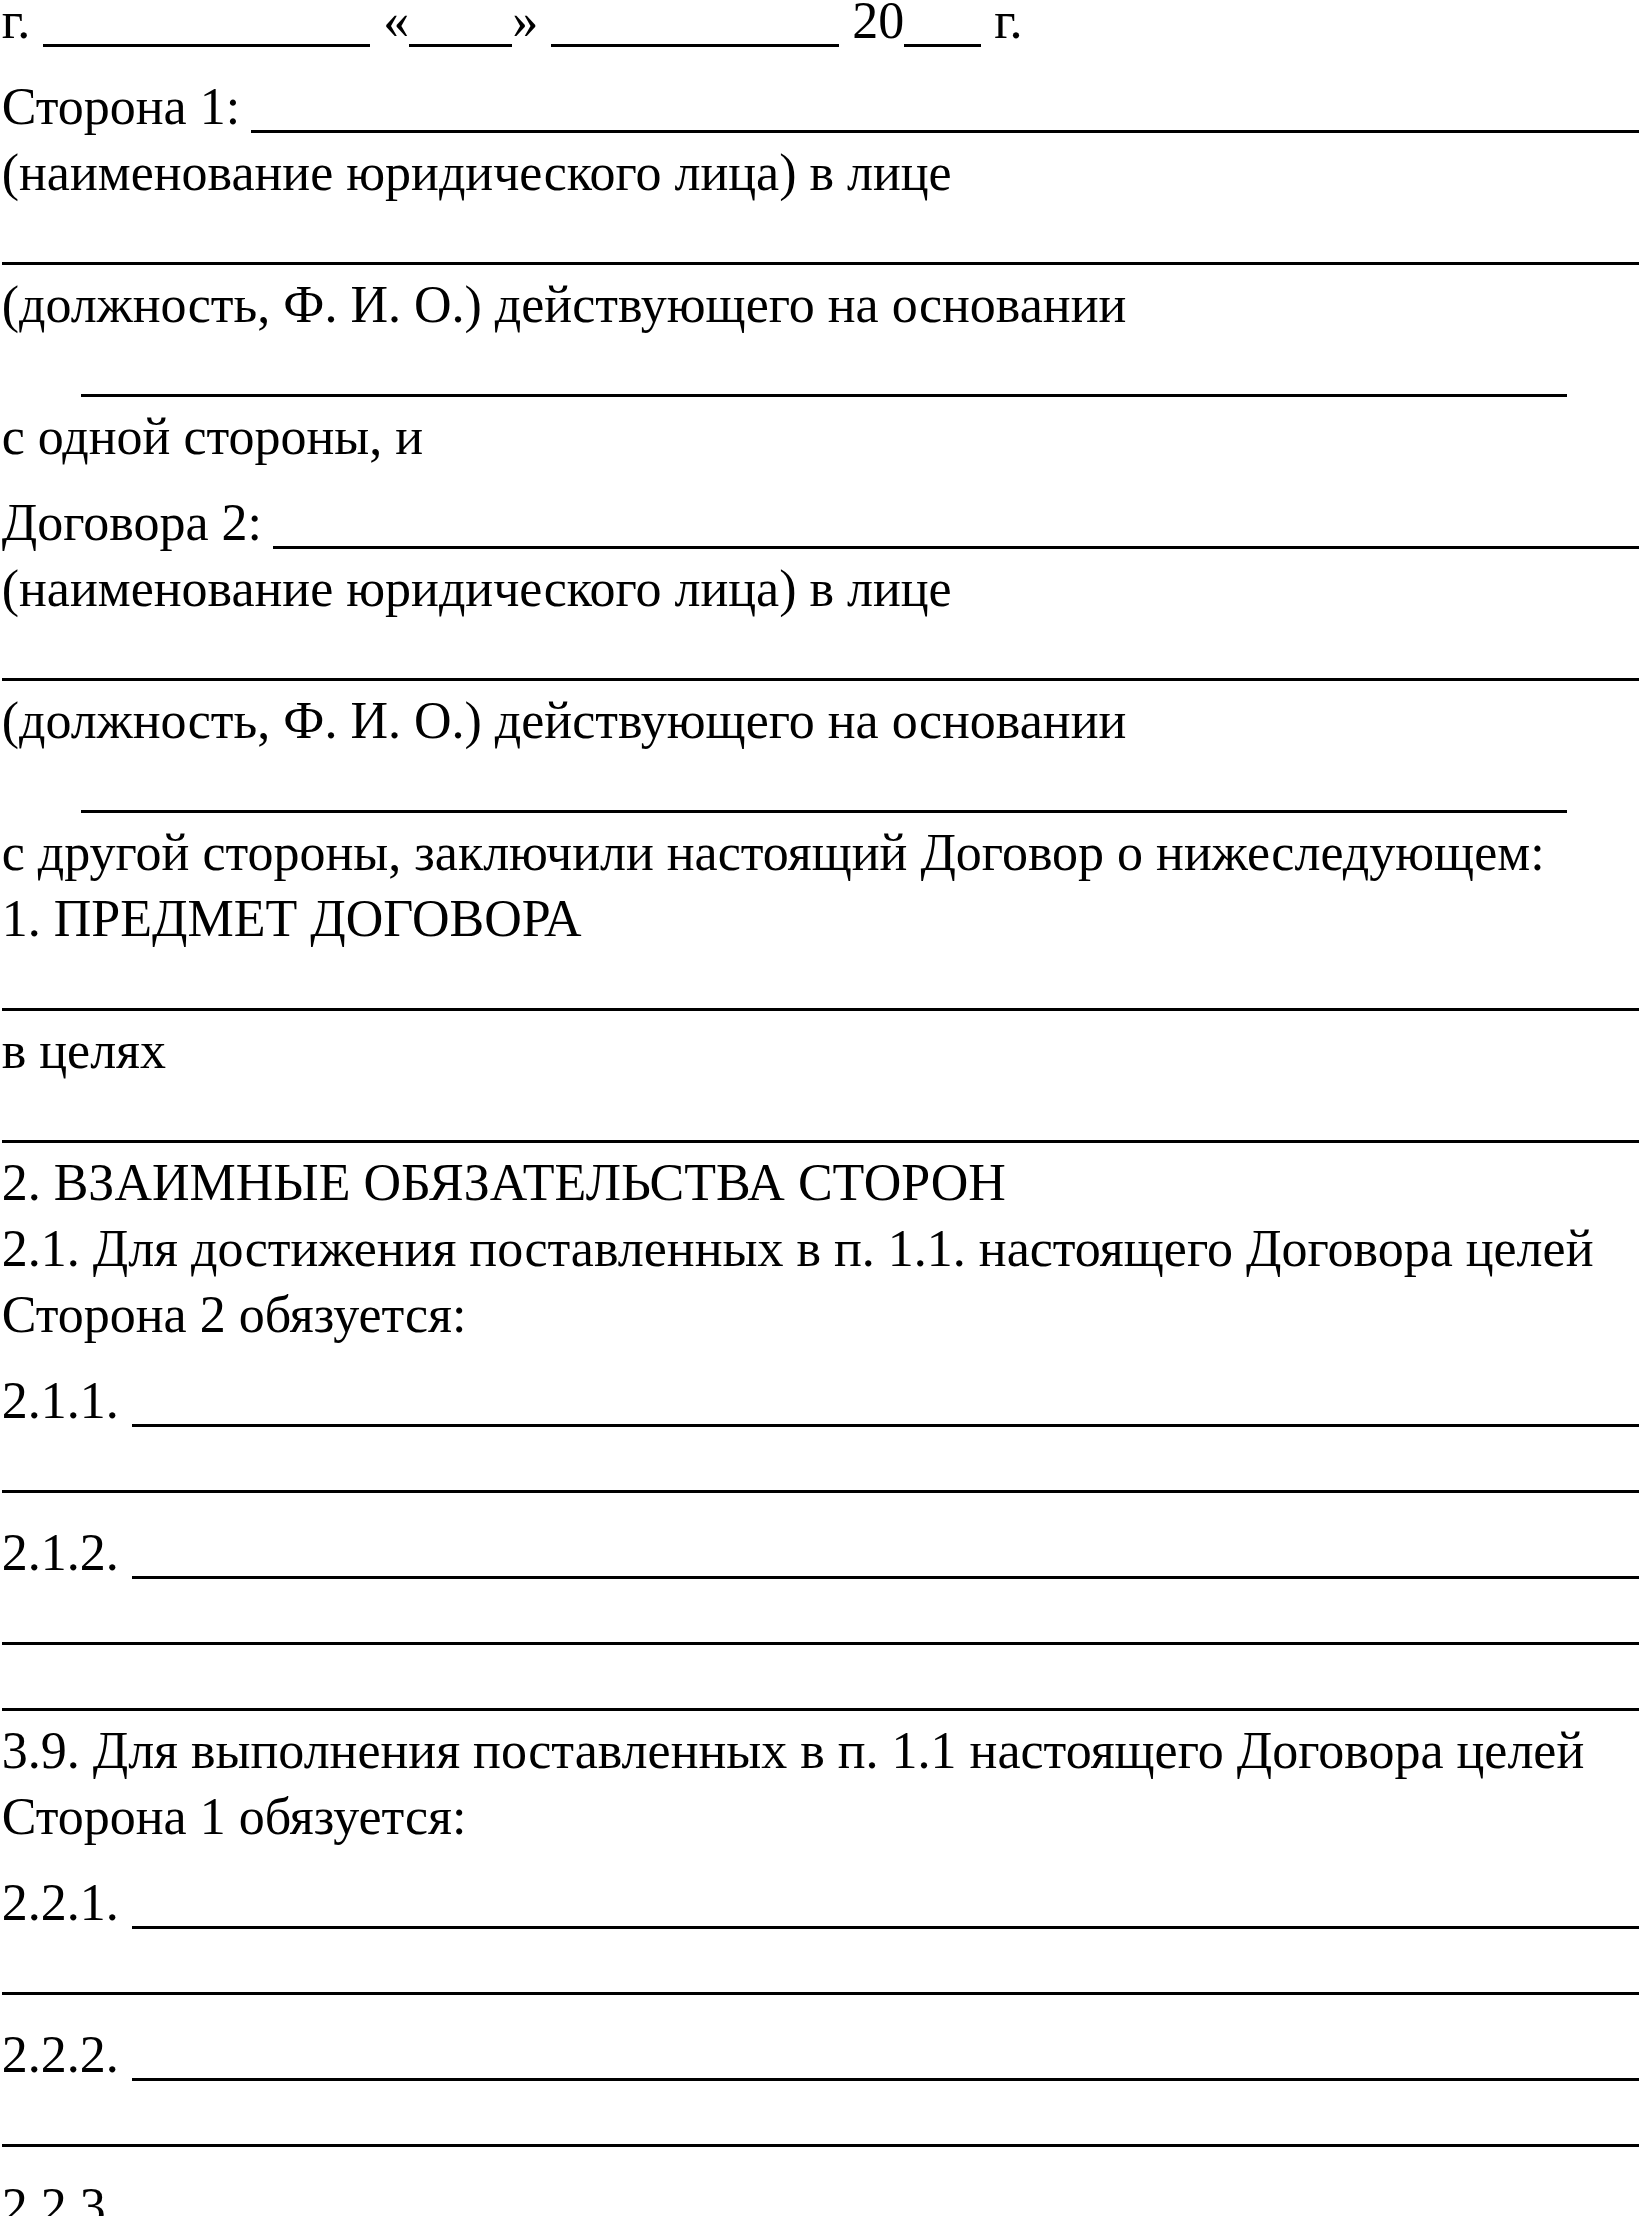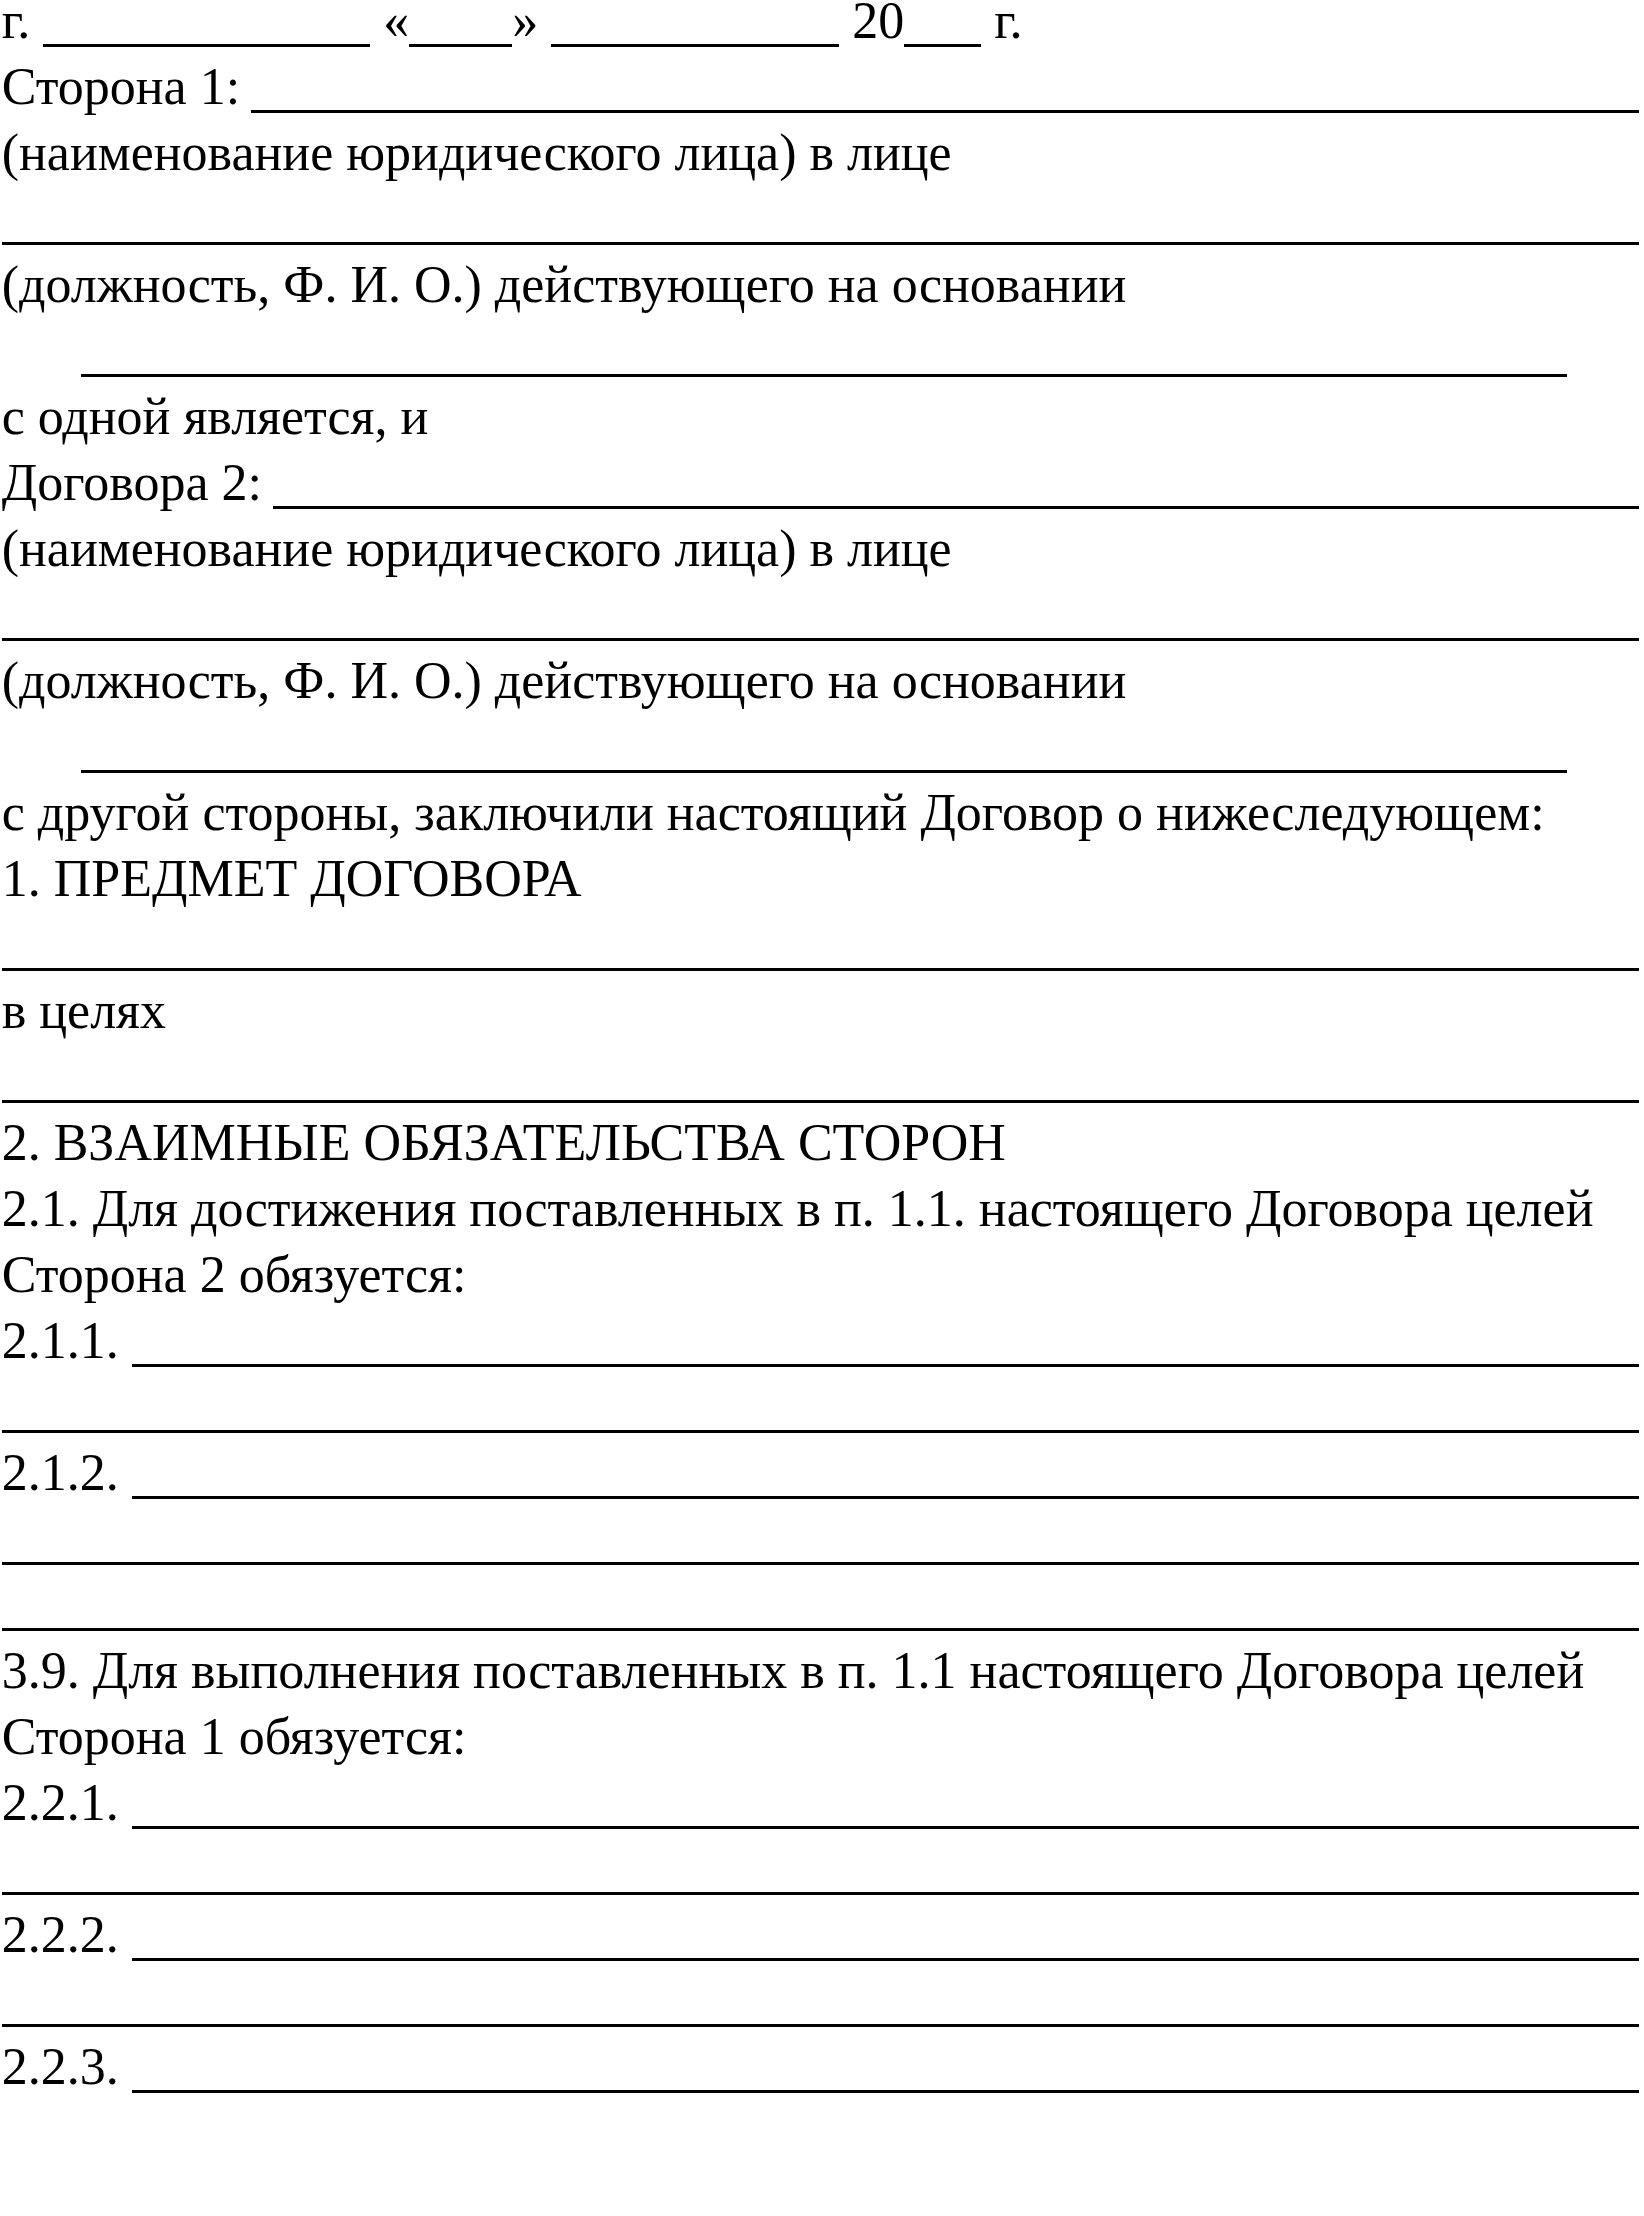--- a/index.html
+++ b/index.html
@@ -27,20 +27,21 @@
     height: 66px;
     line-height: 66px;
     white-space: nowrap;
   }
   .line.center {
     text-align: left;
   }
   .line.flexline {
     display: flex;
     align-items: baseline;
+    margin-top: 20px;
   }
   
   .blank {
     display: inline-block;
     height: 0;
     border-bottom: 3.4px solid #000000;
     position: relative;
     top: 8.6px;
     vertical-align: baseline;
   }
@@ -78,21 +79,21 @@
     </div>
 
     <div class="line center">(наименование юридического лица) в лице</div>
 
     <div class="line"><span class="blank full"></span></div>
 
     <div class="line center">(должность, Ф. И. О.) действующего на основании</div>
 
     <div class="line"><span class="blank indent"></span></div>
 
-    <div class="line">с одной является, и</div>
+    <div class="line">с одной стороны, и</div>
 
     <div class="line flexline">
       <span>Договора 2:</span>
       <span class="blank grow gap13"></span>
     </div>
 
     <div class="line center">(наименование юридического лица) в лице</div>
 
     <div class="line"><span class="blank full"></span></div>
 

